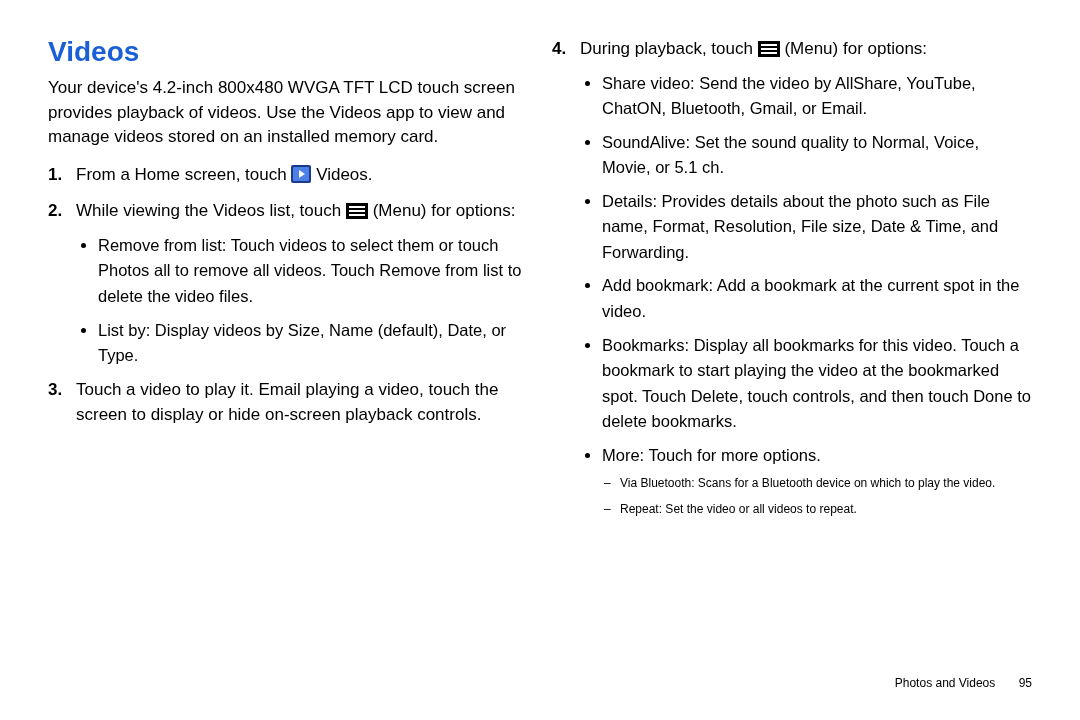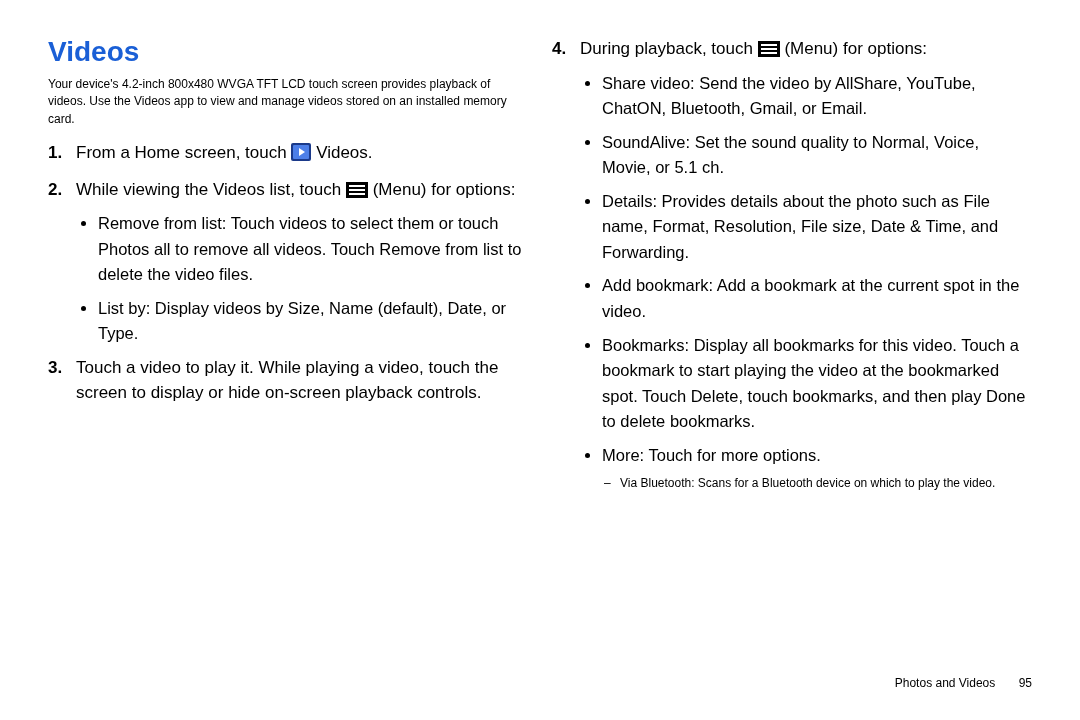--- a/index.html
+++ b/index.html
@@ -30,21 +30,21 @@
   }
   h1.section-title {
     font-family: Arial, Helvetica, sans-serif;
     font-weight: 900;
     color: #1a5fd6;
     font-size: 28px;
     margin: 0 0 8px 0;
     letter-spacing: 0px;
   }
   p.intro {
-    font-size: 12px;
+    font-size: 17px;
     line-height: 1.45;
     margin: 0 0 12px 0;
   }
   ol.num {
     list-style: none;
     padding-left: 28px;
     margin: 0;
   }
   ol.num > li {
     position: relative;
@@ -142,21 +142,21 @@
               <b>Remove from list</b><span>: Touch videos to select them or touch </span><b>Photos all</b><span> to remove all videos. Touch </span><b>Remove from list</b><span> to delete the video files.</span>
             </li>
             <li>
               <b>List by</b><span>: Display videos by Size, Name (default), Date, or Type.</span>
             </li>
           </ul>
         </li>
 
         <li>
           <span class="marker">3.</span>
-          <span>Touch a video to play it. While playing a video, touch the screen to display or hide on-screen playback controls.</span>
+          <span>Touch a video to play it. Email playing a video, touch the screen to display or hide on-screen playback controls.</span>
         </li>
       </ol>
     </div>
 
     <div class="col">
       <ol class="num" start="4">
         <li>
           <span class="marker">4.</span>
           <span>During playback, touch </span>
           <span class="icon">
@@ -177,28 +177,31 @@
             <li>
               <b>SoundAlive</b><span>: Set the sound quality to Normal, Voice, Movie, or 5.1 ch.</span>
             </li>
             <li>
               <b>Details</b><span>: Provides details about the photo such as File name, Format, Resolution, File size, Date &amp; Time, and Forwarding.</span>
             </li>
             <li>
               <b>Add bookmark</b><span>: Add a bookmark at the current spot in the video.</span>
             </li>
             <li>
-              <b>Bookmarks</b><span>: Display all bookmarks for this video. Touch a bookmark to start playing the video at the bookmarked spot. Touch </span><b>Delete</b><span>, touch bookmarks, and then play </span><b>Done</b><span> to delete bookmarks.</span>
+              <b>Bookmarks</b><span>: Display all bookmarks for this video. Touch a bookmark to start playing the video at the bookmarked spot. Touch </span><b>Delete</b><span>, touch controls, and then touch </span><b>Done</b><span> to delete bookmarks.</span>
             </li>
             <li>
               <b>More</b><span>: Touch for more options.</span>
               <ul class="dash">
                 <li>
                   <b>Via Bluetooth</b><span>: Scans for a Bluetooth device on which to play the video.</span>
                 </li>
+                <li>
+                  <b>Repeat</b><span>: Set the video or all videos to repeat.</span>
+                </li>
               </ul>
             </li>
           </ul>
         </li>
       </ol>
     </div>
 
   </div>
 
   <div class="footer">

